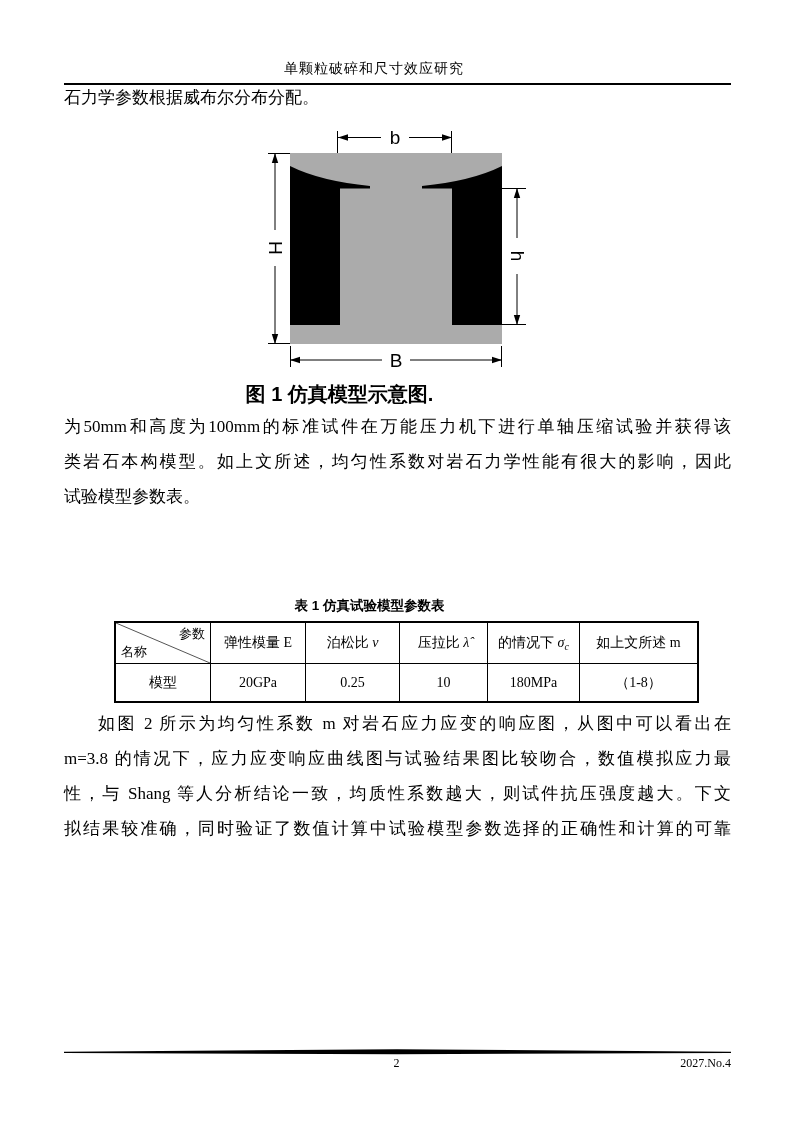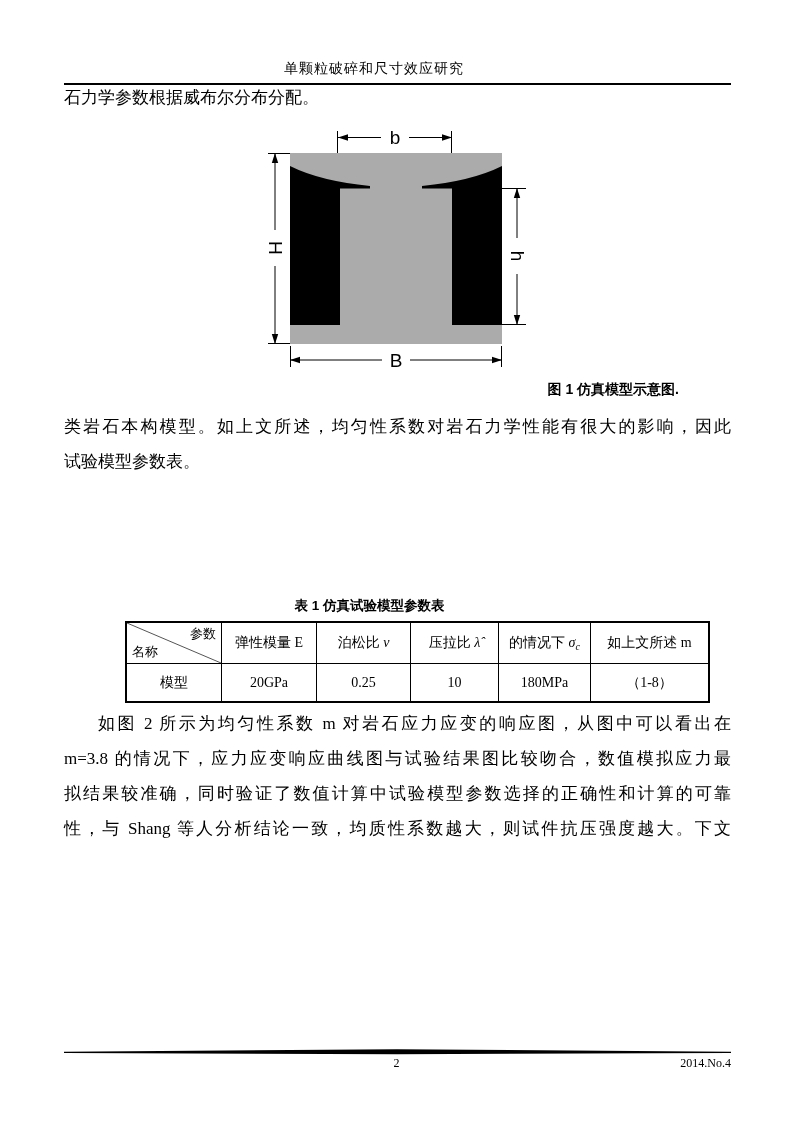--- a/index.html
+++ b/index.html
@@ -8,33 +8,33 @@
     margin:0 auto;overflow:hidden;
     font-family:"Liberation Serif","DejaVu Serif",serif;color:#000;
   }
   .abs{position:absolute;}
   
   .header-title{top:60px;left:0;width:748px;text-align:center;font-size:14px;letter-spacing:1px;}
   .header-rule{top:83px;left:64px;width:667px;height:0;border-top:2px solid #000;}
   .intro{top:87px;left:64px;width:667px;font-size:17px;line-height:22px;}
   
   .fig-svg{top:118px;left:260px;}
-  .fig-caption{top:381px;left:0;width:679px;text-align:right;
-    font-family:"Liberation Sans","DejaVu Sans",sans-serif;font-weight:bold;font-size:14px;}
+  .fig-caption{top:381px;left:0;width:679px;text-align:center;
+    font-family:"Liberation Sans","DejaVu Sans",sans-serif;font-weight:bold;font-size:20px;}
   
   .para{left:64px;width:667px;font-size:17px;}
   .para-1{top:409px;}
   .para-2{top:706px;}
   .pline{height:35px;line-height:35px;white-space:nowrap;}
   .pline.just{white-space:normal;text-align:justify;text-align-last:justify;text-justify:inter-character;}
   .pline.first{padding-left:34px;}
   
   .tbl-caption{top:597px;left:0;width:739px;text-align:center;
     font-family:"Liberation Sans","DejaVu Sans",sans-serif;font-weight:bold;font-size:13.5px;}
-  table.params{position:absolute;top:621px;left:125px;border-collapse:collapse;table-layout:fixed;
+  table.params{position:absolute;top:621px;left:114px;border-collapse:collapse;table-layout:fixed;
     font-size:14px;}
   table.params td{border:1px solid #000;text-align:center;vertical-align:middle;padding:0;}
   table.params{border:2px solid #000;}
   table.params tr.hdr td{height:40px;}
   table.params tr.dat td{height:37px;text-align:center;}
   td.diag{position:relative;}
   td.diag svg{position:absolute;top:0;left:0;width:100%;height:100%;}
   .diag-top{position:absolute;top:2px;right:5px;font-size:13px;}
   .diag-bot{position:absolute;bottom:2px;left:5px;font-size:13px;}
   .sym{font-style:italic;font-family:"Liberation Serif","DejaVu Serif",serif;}
@@ -102,20 +102,21 @@
       <line class="dim-line" x1="150" y1="242" x2="242" y2="242"></line>
       <polygon fill="#000" points="30,242 40,238.8 40,245.2"></polygon>
       <polygon fill="#000" points="242,242 232,238.8 232,245.2"></polygon>
       <text class="dim-label" x="136" y="249" text-anchor="middle">B</text>
     </g>
   </svg>
 
   <div class="abs fig-caption">图 1  仿真模型示意图.</div>
 
   <div class="abs para para-1">
+    <div class="pline just">为50mm和高度为100mm的标准试件在万能压力机下进行单轴压缩试验并获得该</div>
     <div class="pline just">类岩石本构模型。如上文所述，均匀性系数对岩石力学性能有很大的影响，因此</div>
     <div class="pline">试验模型参数表。</div>
   </div>
 
   <div class="abs tbl-caption">表 1 仿真试验模型参数表</div>
 
   <table class="params">
     <tbody>
         <tr class="hdr">
       <td class="diag" style="width:94px;">
@@ -148,23 +149,23 @@
       <td>10</td>
       <td>180MPa</td>
       <td>（1-8）</td>
     </tr>
   </tbody>
     </table>
 
   <div class="abs para para-2">
     <div class="pline just first">如图 2 所示为均匀性系数 m 对岩石应力应变的响应图，从图中可以看出在</div>
     <div class="pline just">m=3.8 的情况下，应力应变响应曲线图与试验结果图比较吻合，数值模拟应力最</div>
+    <div class="pline just">性，与 Shang 等人分析结论一致，均质性系数越大，则试件抗压强度越大。下文</div>
     <div class="pline just">拟结果较准确，同时验证了数值计算中试验模型参数选择的正确性和计算的可靠</div>
-    <div class="pline just">性，与 Shang 等人分析结论一致，均质性系数越大，则试件抗压强度越大。下文</div>
   </div>
 
   <svg class="abs footer-rule" width="667" height="8" viewBox="0 0 667 8">
     <polygon fill="#000" points="0,3.8 333,1.2 667,3.8 667,5 333,6.2 0,5"></polygon>
   </svg>
   <div class="abs footer-page">2</div>
-  <div class="abs footer-issue">2014.No.4</div>
+  <div class="abs footer-issue">2027.No.4</div>
 
 </div>
 
 </body></html>

